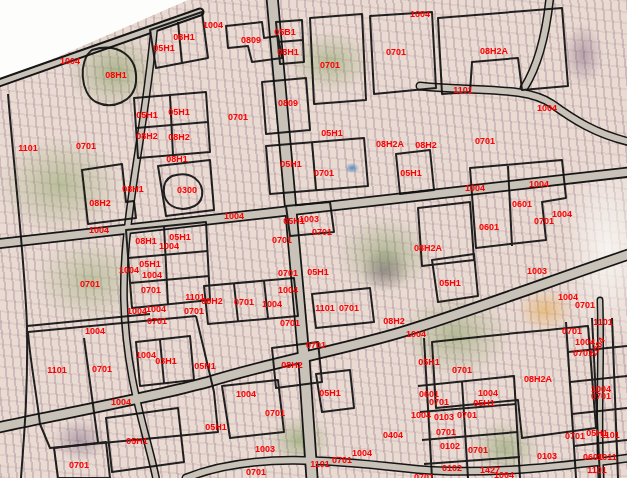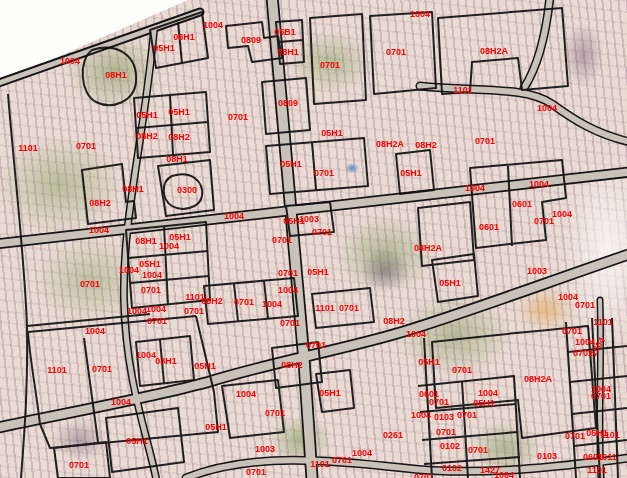--- a/index.html
+++ b/index.html
@@ -227,21 +227,21 @@
       <span class="parcel-label" style="left: 292px; top: 365px; color: rgb(255, 0, 0);">08H2</span>
       <span class="parcel-label" style="left: 330px; top: 393px; color: rgb(255, 0, 0);">05H1</span>
       <span class="parcel-label" style="left: 246px; top: 394px; color: rgb(255, 0, 0);">1004</span>
       <span class="parcel-label" style="left: 275px; top: 413px; color: rgb(255, 0, 0);">0701</span>
       <span class="parcel-label" style="left: 216px; top: 427px; color: rgb(255, 0, 0);">05H1</span>
       <span class="parcel-label" style="left: 265px; top: 449px; color: rgb(255, 0, 0);">1003</span>
       <span class="parcel-label" style="left: 256px; top: 472px; color: rgb(255, 0, 0);">0701</span>
       <span class="parcel-label" style="left: 320px; top: 464px; color: rgb(255, 0, 0);">1101</span>
       <span class="parcel-label" style="left: 342px; top: 460px; color: rgb(255, 0, 0);">0701</span>
       <span class="parcel-label" style="left: 362px; top: 453px; color: rgb(255, 0, 0);">1004</span>
-      <span class="parcel-label" style="left: 393px; top: 435px; color: rgb(255, 0, 0);">0261</span>
+      <span class="parcel-label" style="left: 393px; top: 435px; color: rgb(255, 0, 0);">0404</span>
       <span class="parcel-label" style="left: 429px; top: 362px; color: rgb(255, 0, 0);">05H1</span>
       <span class="parcel-label" style="left: 462px; top: 370px; color: rgb(255, 0, 0);">0701</span>
       <span class="parcel-label" style="left: 538px; top: 379px; color: rgb(255, 0, 0);">08H2A</span>
       <span class="parcel-label" style="left: 488px; top: 393px; color: rgb(255, 0, 0);">1004</span>
       <span class="parcel-label" style="left: 484px; top: 403px; color: rgb(255, 0, 0);">05H1</span>
       <span class="parcel-label" style="left: 429px; top: 394px; color: rgb(255, 0, 0);">0601</span>
       <span class="parcel-label" style="left: 439px; top: 402px; color: rgb(255, 0, 0);">0701</span>
       <span class="parcel-label" style="left: 421px; top: 415px; color: rgb(255, 0, 0);">1004</span>
       <span class="parcel-label" style="left: 444px; top: 417px; color: rgb(255, 0, 0);">0103</span>
       <span class="parcel-label" style="left: 467px; top: 415px; color: rgb(255, 0, 0);">0701</span>

